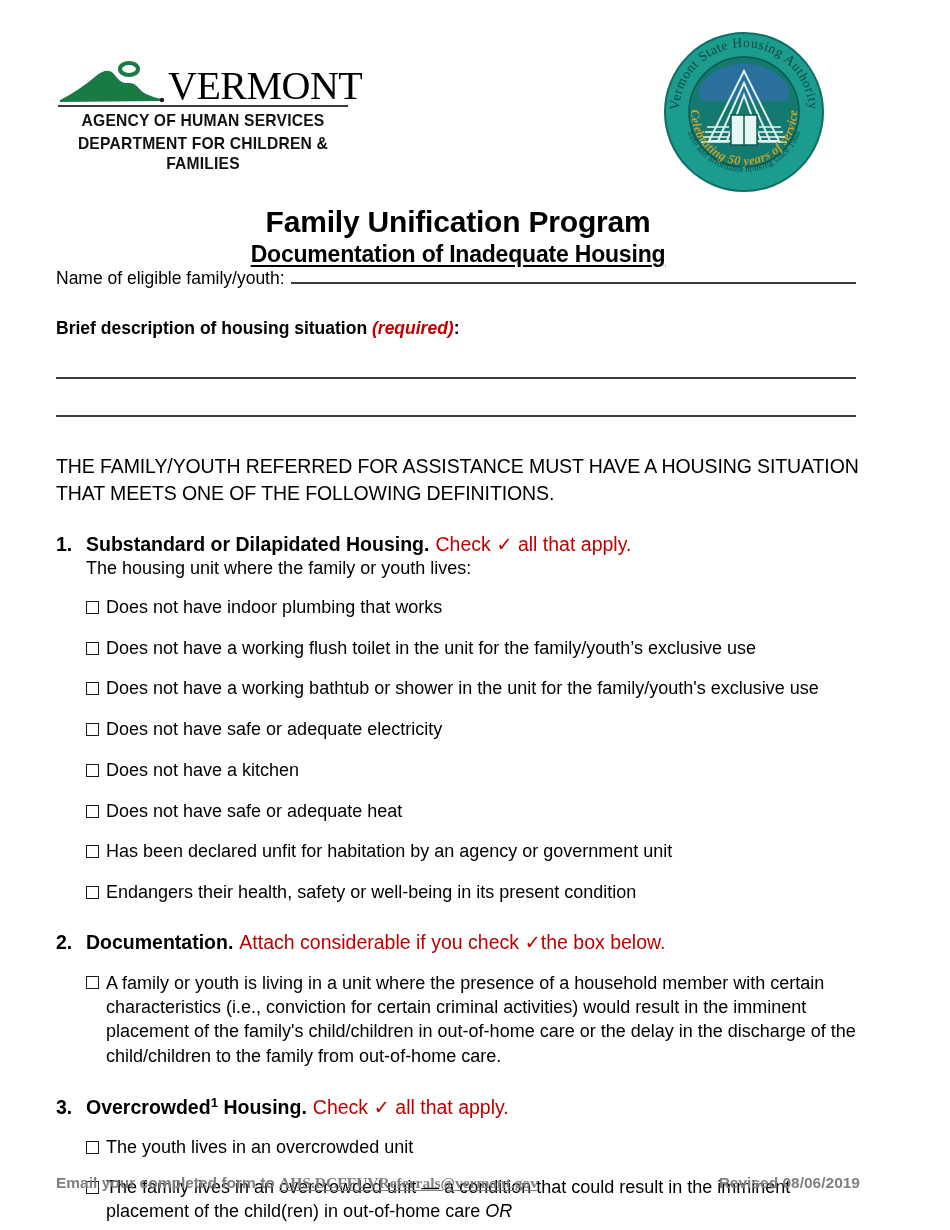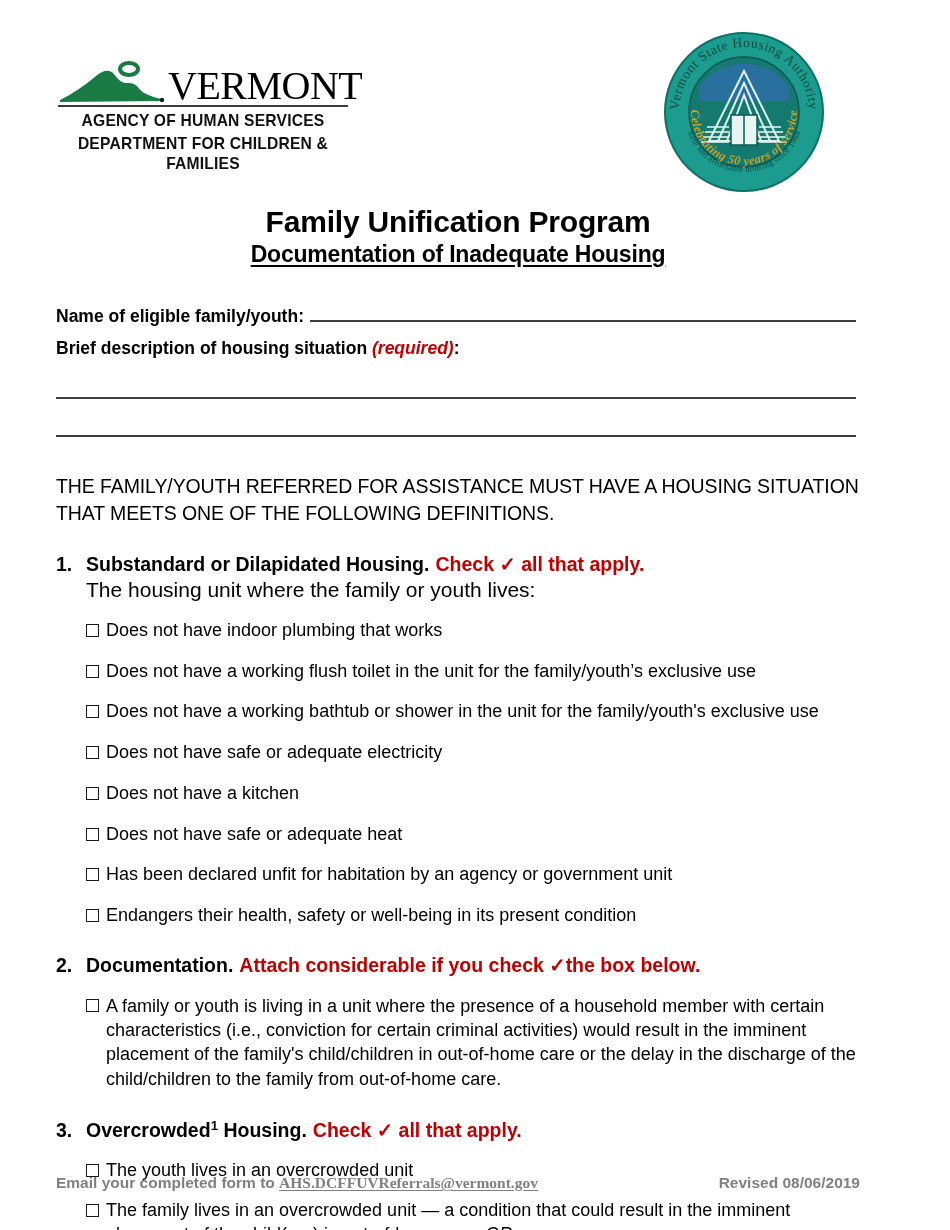--- a/index.html
+++ b/index.html
@@ -106,37 +106,36 @@
     text-underline-offset: 3px;
     margin-top: 2px;
     letter-spacing: -0.2px;
   }
 
   
   .content {
     padding: 0 56px 0 56px;
   }
   .field-row {
-    margin-top: 38px;
     font-size: 17.5px;
-    font-weight: bold;
+    font-weight: normal;
     display: flex;
     align-items: baseline;
     white-space: nowrap;
     text-align: right;
   }
   .field-line {
     flex: 1 1 auto;
     border-bottom: 2px solid #3d3d3d;
     margin-left: 6px;
     height: 14px;
     margin-right: 4px;
   }
   .field-row2 {
-    margin-top: 11px;
+    margin-top: 29px;
     font-size: 17.5px;
     font-weight: bold;
   }
   .req {
     color: #C00000;
     font-style: italic;
   }
   .blank-line {
     border-bottom: 2px solid #3d3d3d;
     height: 0;
@@ -165,27 +164,27 @@
   .sec-num {
     font-weight: bold;
     width: 30px;
     flex: 0 0 30px;
   }
   .sec-title {
     font-weight: bold;
   }
   .sec-red {
     color: #C00000;
-    font-weight: bold;
+    font-weight: normal;
     margin-left: 6px;
   }
   .sup { font-size: 0.68em; vertical-align: super; font-weight: bold; }
   .sec-lead {
     margin-left: 30px;
-    font-size: 21px;
+    font-size: 18px;
     margin-top: 2px;
   }
 
   .cb-list {
     margin-left: 30px;
     margin-top: 3px;
   }
   .cb-item {
     display: flex;
     align-items: flex-start;

